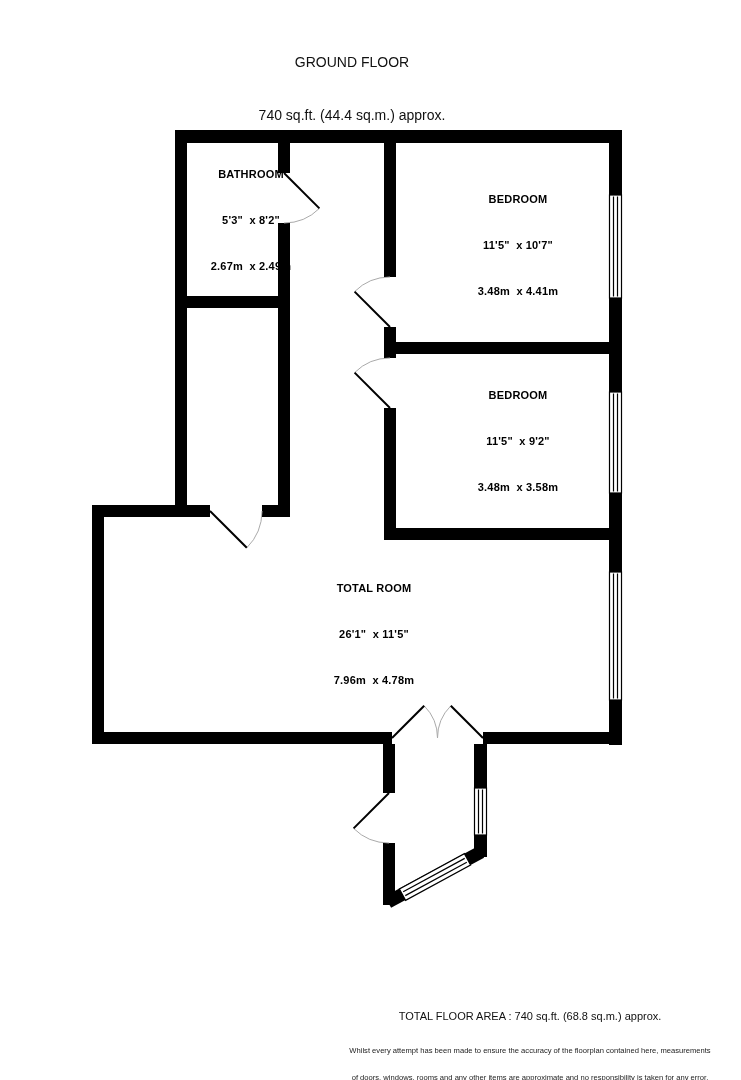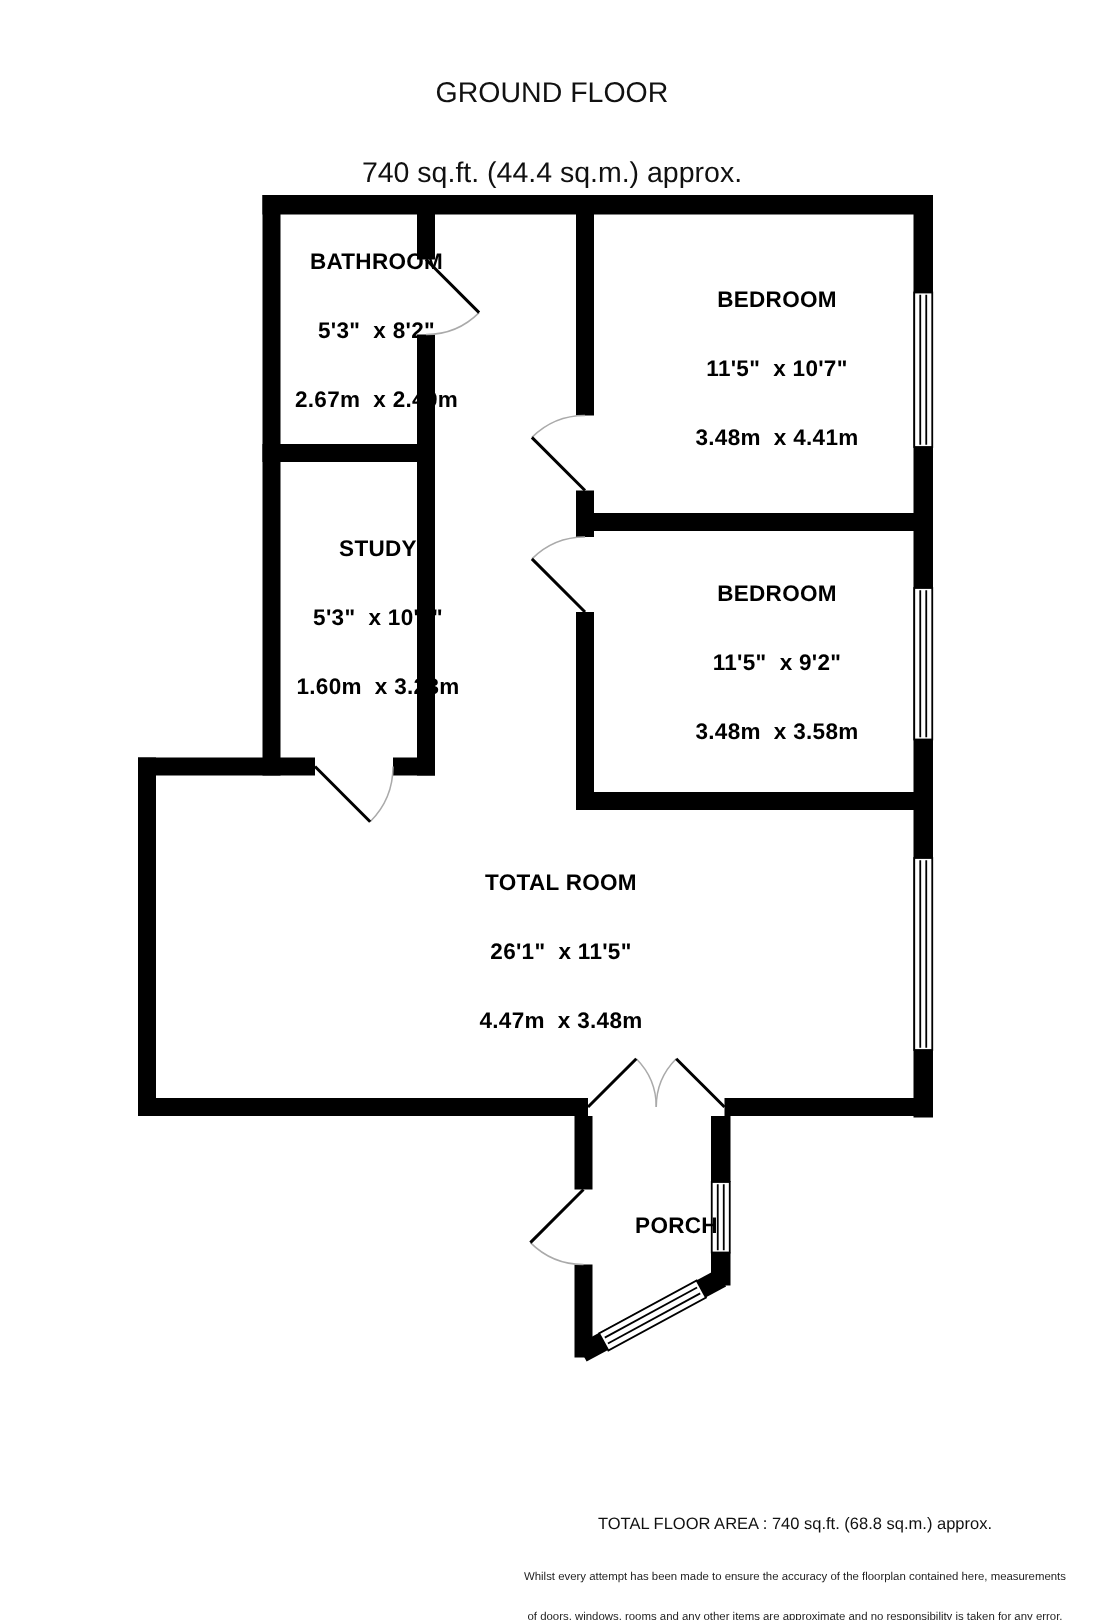--- a/index.html
+++ b/index.html
@@ -1,22 +1,22 @@
 <!DOCTYPE html>
 <html><head>
 <meta charset="utf-8">
 <style>
   html,body{margin:0;padding:0;background:#fff;}
   .page{position:relative;width:741px;height:1080px;background:#fff;overflow:hidden;
         font-family:"Liberation Sans",sans-serif;color:#000;}
   .plan-svg{position:absolute;left:0;top:0;}
   .title-block{position:absolute;left:352px;top:19px;transform:translateX(-50%);
-        text-align:center;font-size:19px;line-height:17.5px;color:#111;white-space:pre;margin-left:16px;}
+        text-align:center;font-size:14px;line-height:17.5px;color:#111;white-space:pre;}
   .room-label{position:absolute;transform:translate(-50%,-50%);text-align:center;
-        font-weight:bold;font-size:15px;line-height:15.2px;letter-spacing:.2px;white-space:pre;padding-left:36px;}
+        font-weight:bold;font-size:11px;line-height:15.2px;letter-spacing:.2px;white-space:pre;padding-left:36px;}
   .footer-block{position:absolute;left:530px;top:1010px;transform:translateX(-50%);
         width:430px;text-align:center;}
   .footer-area{font-size:11px;line-height:13px;margin-bottom:5px;color:#111;}
   .footer-disclaimer{font-size:7.6px;line-height:9px;color:#222;white-space:pre;}
 </style>
 </head>
 <body>
 
 <div class="page">
 
@@ -118,41 +118,33 @@
     <div>5'3"  x 8'2"</div>
     <div>2.67m  x 2.49m</div>
   </div>
 
   <div class="room-label" style="left:500px;top:246px">
     <div>BEDROOM</div>
     <div>11'5"  x 10'7"</div>
     <div>3.48m  x 4.41m</div>
   </div>
 
-  <div class="room-label" style="left:234px;top:412px">
-    <div>STUDY</div>
-    <div>5'3"  x 10'7"</div>
-    <div>1.60m  x 3.23m</div>
-  </div>
 
   <div class="room-label" style="left:500px;top:442px">
     <div>BEDROOM</div>
     <div>11'5"  x 9'2"</div>
     <div>3.48m  x 3.58m</div>
   </div>
 
   <div class="room-label" style="left:356px;top:635px">
     <div>TOTAL ROOM</div>
     <div>26'1"  x 11'5"</div>
-    <div>4.47m  x 3.48m</div>
+    <div>7.96m  x 4.78m</div>
   </div>
 
-  <div class="room-label" style="left:433px;top:818px">
-    <div>PORCH</div>
-  </div>
 
   <div class="footer-block">
     <div class="footer-area">TOTAL FLOOR AREA : 740 sq.ft. (68.8 sq.m.) approx.</div>
     <div class="footer-disclaimer">
       <div>Whilst every attempt has been made to ensure the accuracy of the floorplan contained here, measurements</div>
       <div>of doors, windows, rooms and any other items are approximate and no responsibility is taken for any error,</div>
       
       
       
       

